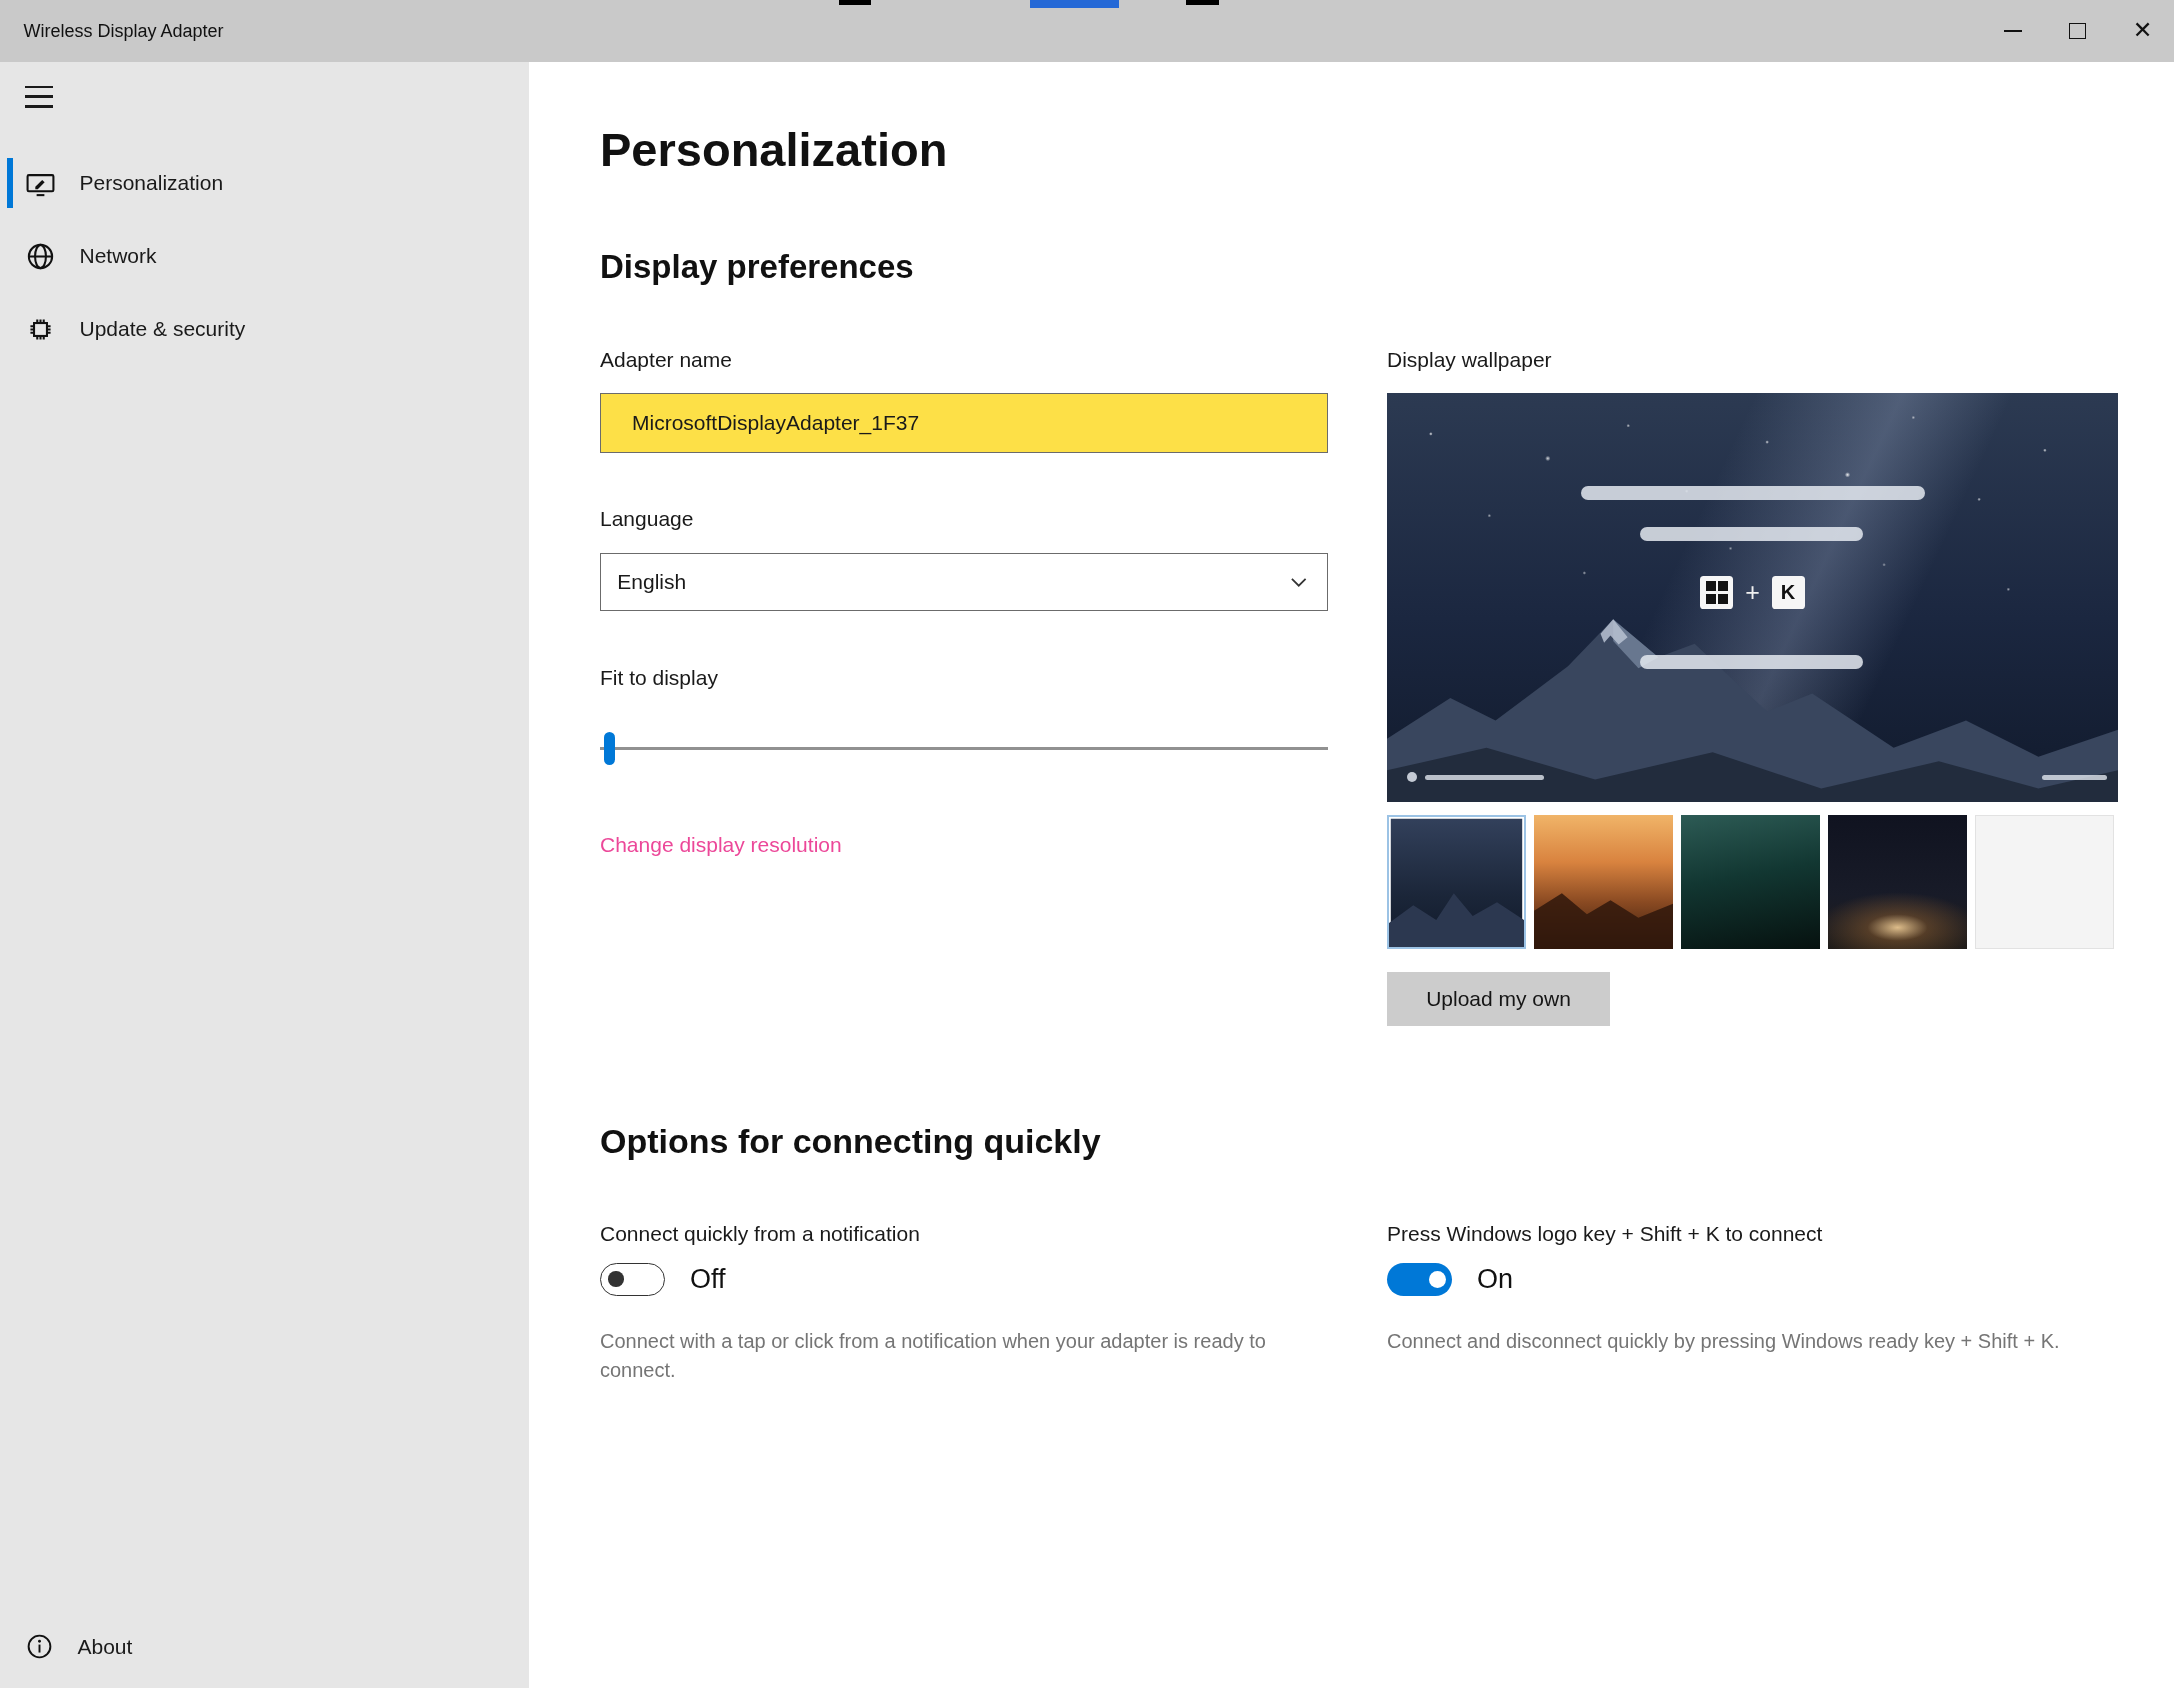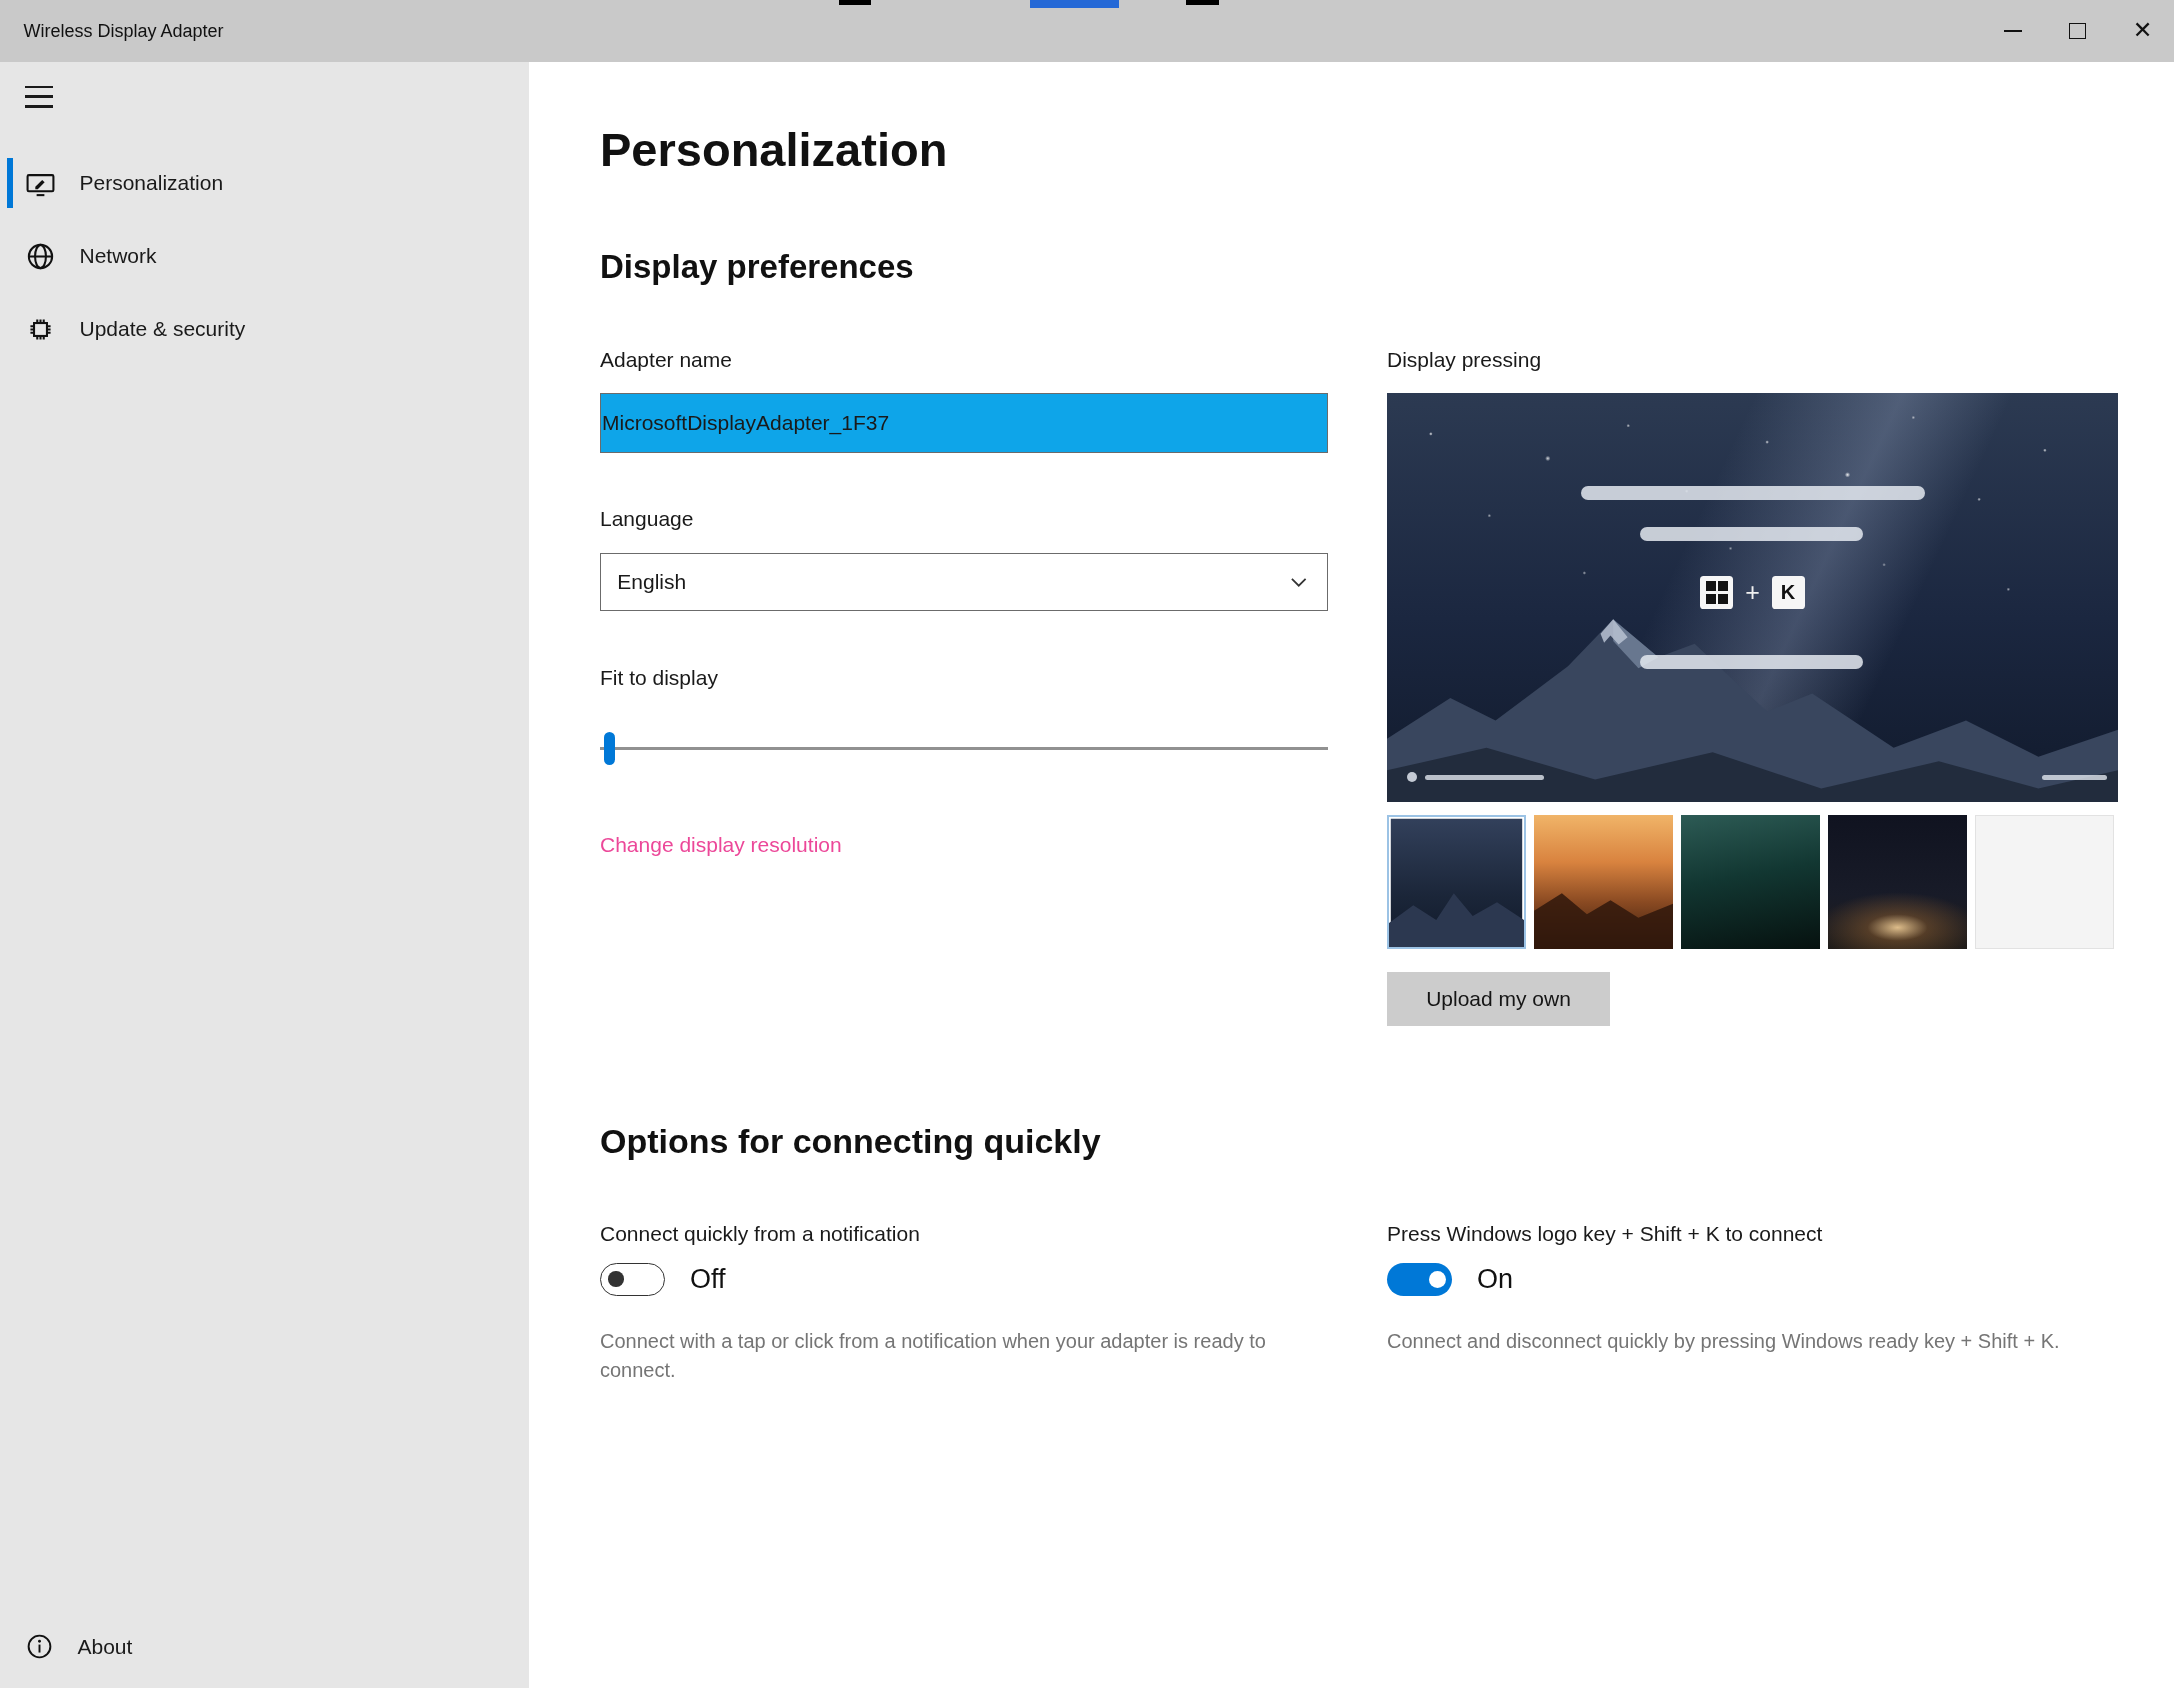--- a/index.html
+++ b/index.html
@@ -68,23 +68,23 @@
     background:#fff; overflow:hidden;
   }
   .abs { position:absolute; }
 
   .h1 { font-size:47px; font-weight:600; color:#111; }
   .h2 { font-size:34px; font-weight:600; color:#111; }
   .field-label { font-size:21px; color:#1a1a1a; }
 
   .textbox {
     width:728px; height:60px;
-    border:1.8px solid #6b6b6b; background:#0ea5e9;
+    border:1.8px solid #6b6b6b; background:#fde047;
     font-family:"Liberation Sans", sans-serif;
-    font-size:21px; color:#1a1a1a; padding:0 1px; outline:none;
+    font-size:21px; color:#1a1a1a; padding:0 31px; outline:none;
   }
   .dropdown {
     width:728px; height:58px;
     border:1.8px solid #6b6b6b; background:#fff;
     display:flex; align-items:center; justify-content:space-between;
     padding:0 16.3px; font-size:21px; cursor:default;
   }
   .chevron svg { width:23.5px; height:23.5px; display:block; }
 
   .slider { width:728px; height:33px; position:absolute; }
@@ -273,21 +273,21 @@
   </div>
 
   <div class="abs field-label" style="left:71px; top:604px;">Fit to display</div>
   <div class="slider" style="left:71px; top:670px;">
     <div class="track"></div>
     <div class="thumb"></div>
   </div>
 
   <div class="abs link" style="left:71px; top:771px;">Change display resolution</div>
 
-  <div class="abs field-label" style="left:858px; top:286px;">Display pressing</div>
+  <div class="abs field-label" style="left:858px; top:286px;">Display wallpaper</div>
 
   <div class="preview" style="left:858px; top:331px;">
     <div class="stars"></div>
     <svg class="mountains" viewBox="0 0 808 220" preserveAspectRatio="none">
       <polygon fill="#39465e" points="0,220 0,150 70,105 120,130 200,70 250,18 300,60 340,45 420,120 470,100 560,160 640,130 720,170 808,140 808,220"></polygon>
       <polygon fill="#8fa0b8" opacity="0.55" points="250,18 300,60 278,72 250,42"></polygon>
       <polygon fill="#b8c2d2" opacity="0.85" points="236,34 250,18 266,38 256,46 247,36 240,44"></polygon>
       <polygon fill="#222c3d" points="0,220 0,185 110,160 230,195 360,165 480,205 610,175 720,205 808,185 808,220"></polygon>
     </svg>
     <div class="ov-bar b1"></div>

